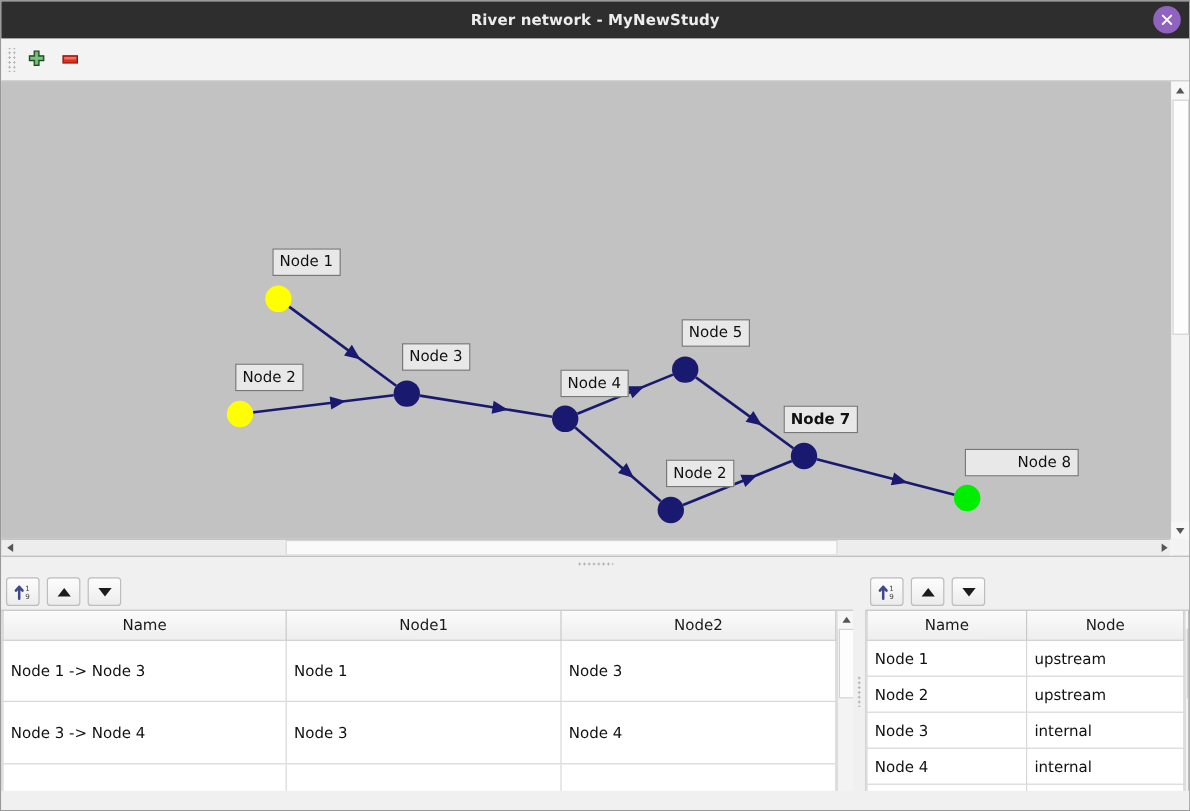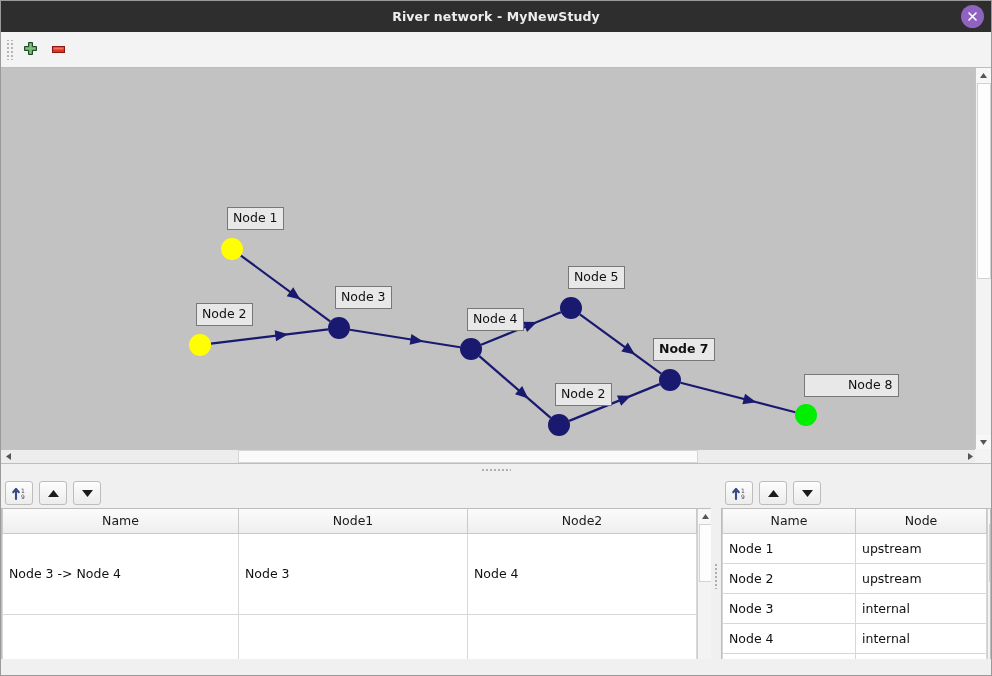--- a/index.html
+++ b/index.html
@@ -399,20 +399,25 @@
             </colgroup>
           <thead>
               <tr>
                 <th>Name</th>
                 <th>Node1</th>
                 <th>Node2</th>
               </tr>
             </thead>
           <tbody>
               <tr>
+                <td>Node 1 -&gt; Node 3</td>
+                <td>Node 1</td>
+                <td>Node 3</td>
+              </tr>
+              <tr>
                 <td>Node 3 -&gt; Node 4</td>
                 <td>Node 3</td>
                 <td>Node 4</td>
               </tr>
               <tr>
                 <td class="empty"></td>
                 <td class="empty"></td>
                 <td class="empty"></td>
               </tr>
             </tbody>

